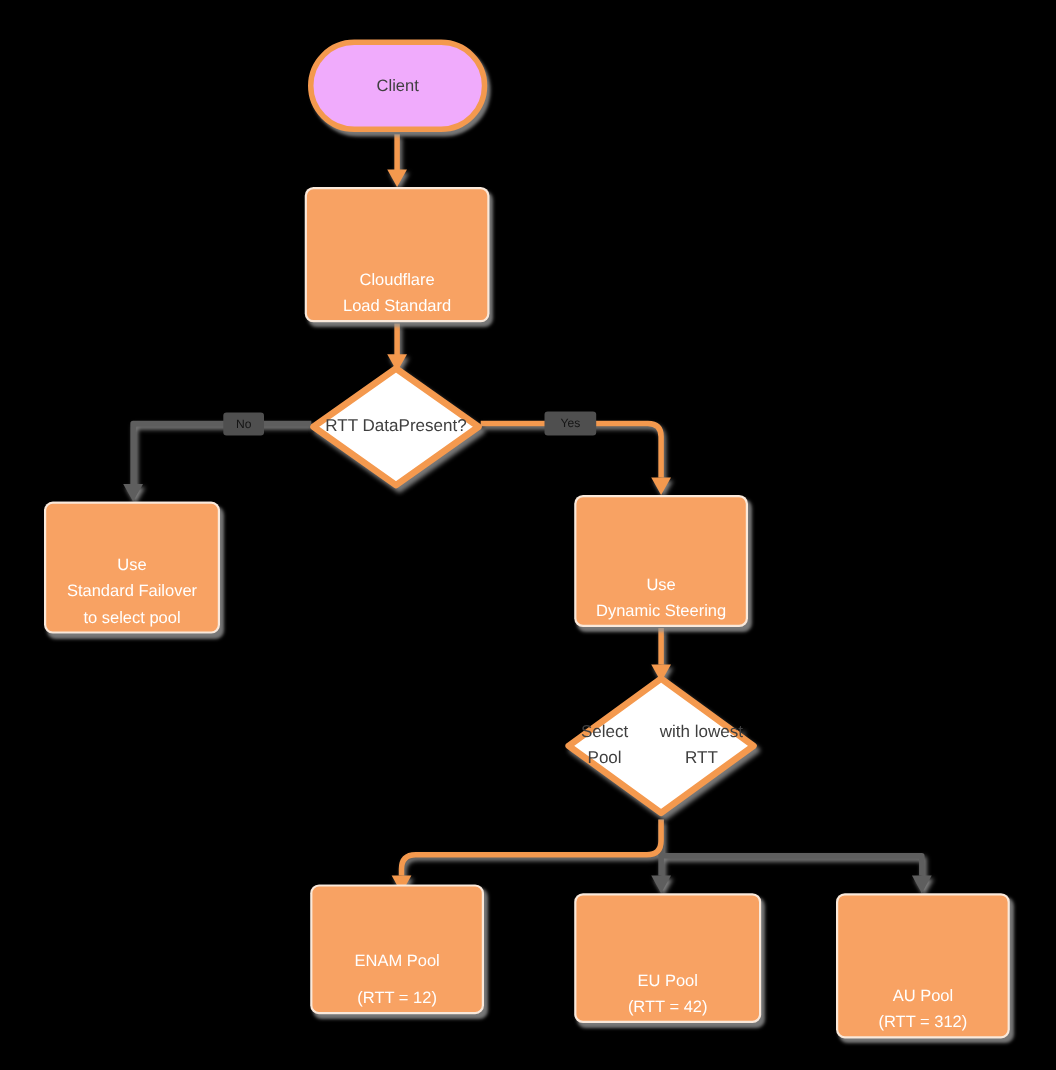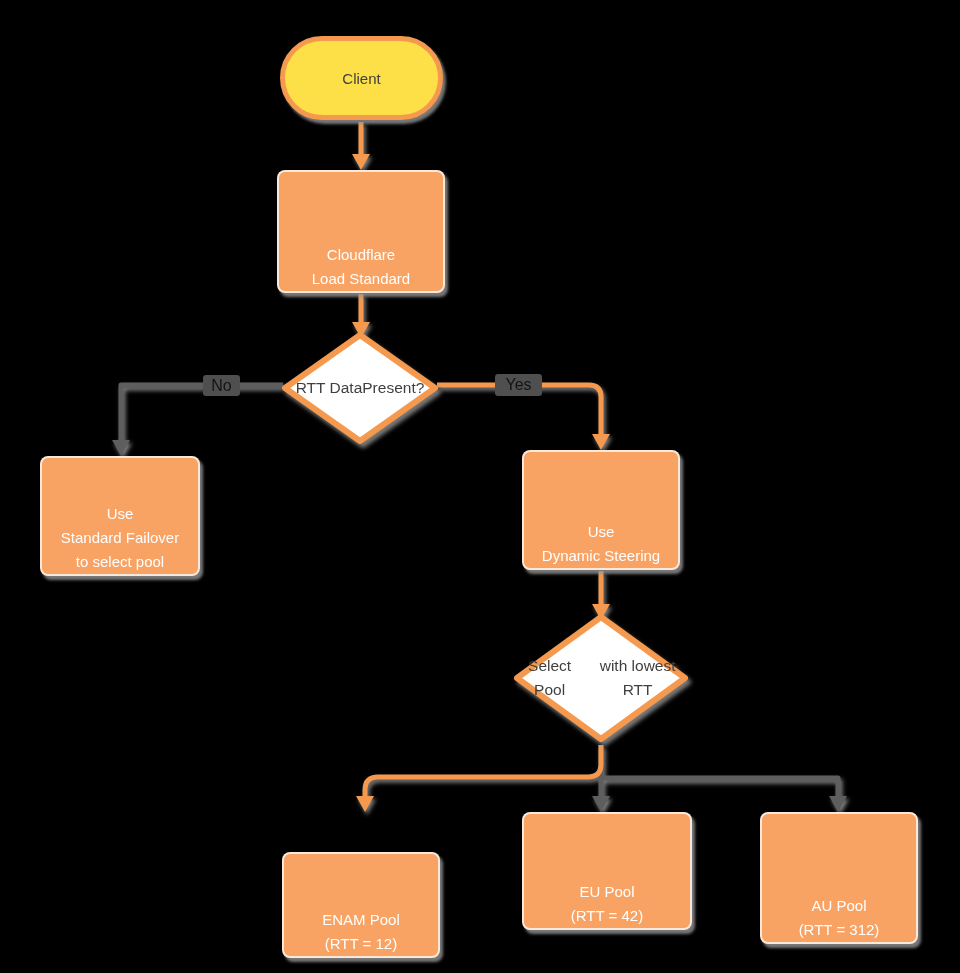--- a/index.html
+++ b/index.html
@@ -18,38 +18,38 @@
 
   
   .node-rect{
     position:absolute;z-index:2;background:#F8A263;border:2px solid rgba(250,246,240,0.85);
     border-radius:8px;box-shadow:3px 4px 3px rgba(150,150,150,0.8);
     display:flex;flex-direction:column;align-items:center;justify-content:flex-end;
     color:#FFFFFF;font-size:15px;line-height:24px;text-align:center;box-sizing:border-box;
   }
   
   .node-stadium{
-    position:absolute;z-index:2;background:#fde047;border:5px solid #F4994E;border-radius:44px;
+    position:absolute;z-index:2;background:#f0abfc;border:5px solid #F4994E;border-radius:44px;
     box-shadow:3px 4px 3px rgba(150,150,150,0.8);
     display:flex;align-items:center;justify-content:center;
     color:#3F3F3F;font-size:15px;box-sizing:border-box;
   }
   
   .diamond-wrap{position:absolute;z-index:2;filter:drop-shadow(3px 4px 2px rgba(150,150,150,0.8));}
   .diamond-wrap svg{display:block;}
   .diamond-wrap polygon{fill:#FFFFFF;stroke:#F4994E;stroke-width:6;stroke-linejoin:round;}
   .diamond-text{
     position:absolute;left:0;top:0;width:100%;height:100%;z-index:3;
     display:flex;flex-direction:row;align-items:center;justify-content:center;
     color:#3F3F3F;font-size:15.5px;line-height:24px;text-align:center;
   }
   
   .edge-label{
     position:absolute;z-index:4;background:#4F4F4F;border-radius:3px;
-    color:#141414;font-size:16px;display:flex;align-items:center;justify-content:center;
+    color:#141414;font-size:11px;display:flex;align-items:center;justify-content:center;
   }
   .bold-seg{font-weight:normal;}
 </style>
 </head>
 <body>
 
 <div id="canvas">
 
   <svg id="connectors" width="960" height="973" viewBox="0 0 960 973">
 
@@ -112,21 +112,21 @@
   <div class="diamond-wrap" style="left:513px;top:613px;width:176px;height:130px;">
     <svg width="176" height="130" viewBox="0 0 176 130">
       <polygon points="88,4 172,65 88,126 4,65"></polygon>
     </svg>
     <div class="diamond-text">
       <span>Select Pool</span>
       <span>with lowest RTT</span>
     </div>
   </div>
 
-  <div class="node-rect" style="left:282px;top:852px;width:158px;height:106px;">
+  <div class="node-rect" style="left:282px;top:804px;width:158px;height:118px;gap:10px;">
     <span>ENAM Pool</span>
     <span>
       <span>(</span><span class="bold-seg">RTT = 12</span><span>)</span>
     </span>
   </div>
 
   <div class="node-rect" style="left:522px;top:812px;width:170px;height:118px;">
     <span>EU Pool</span>
     <span>(RTT = 42)</span>
   </div>

